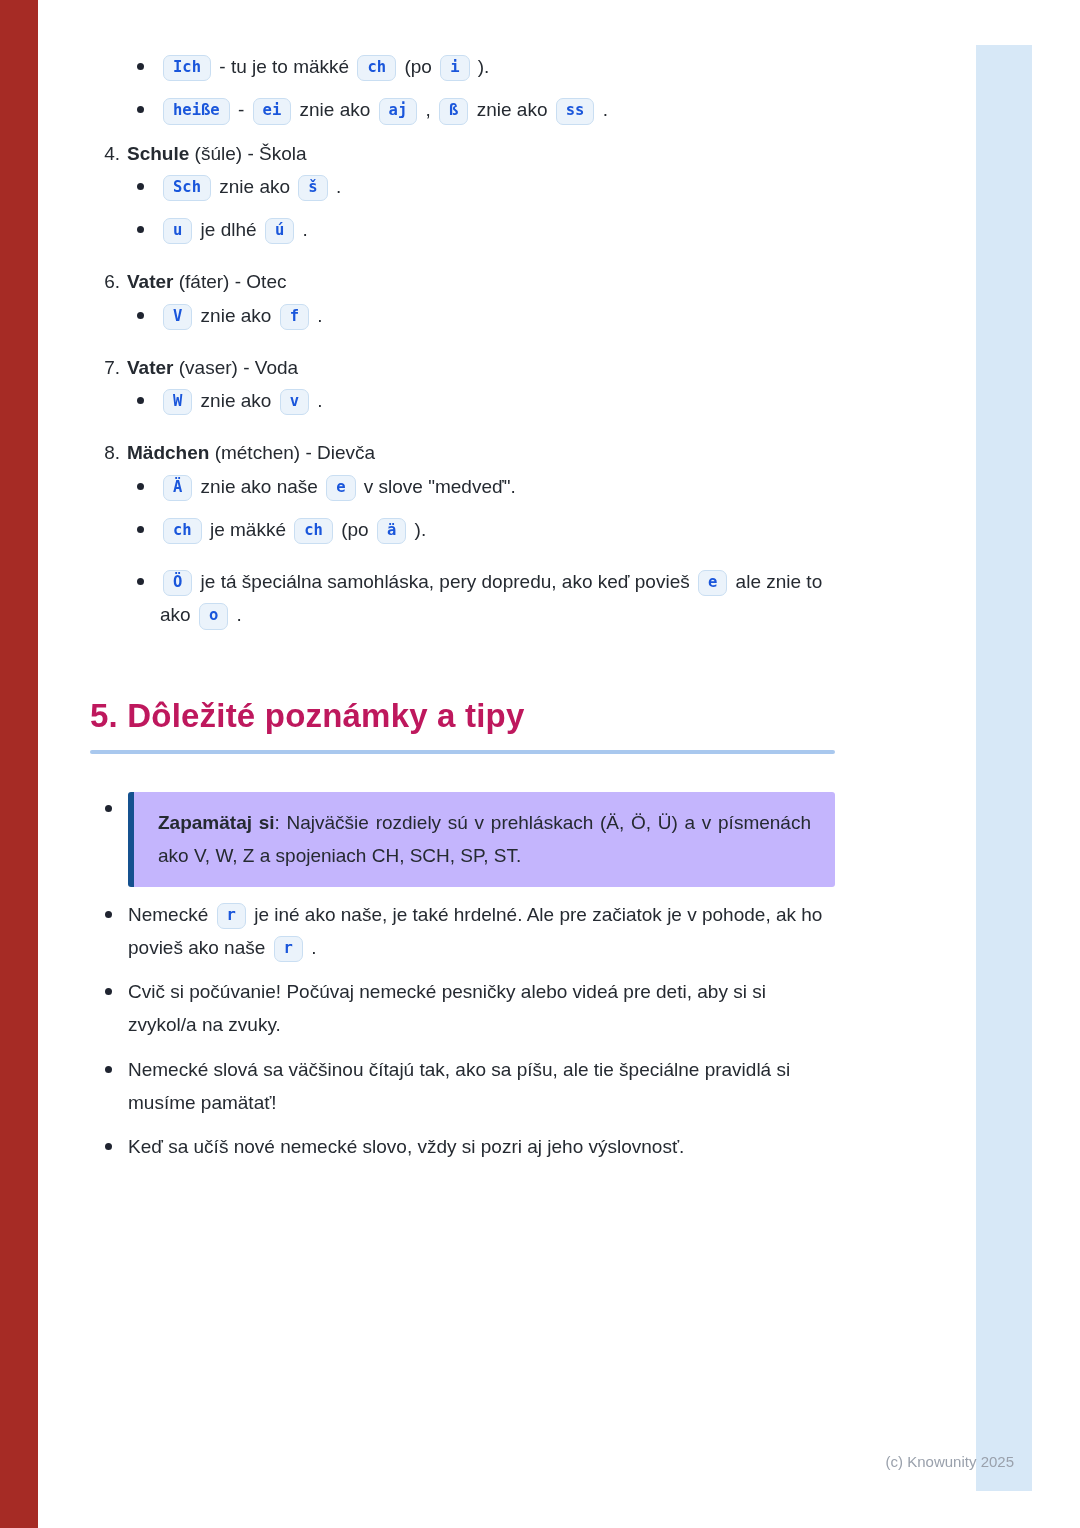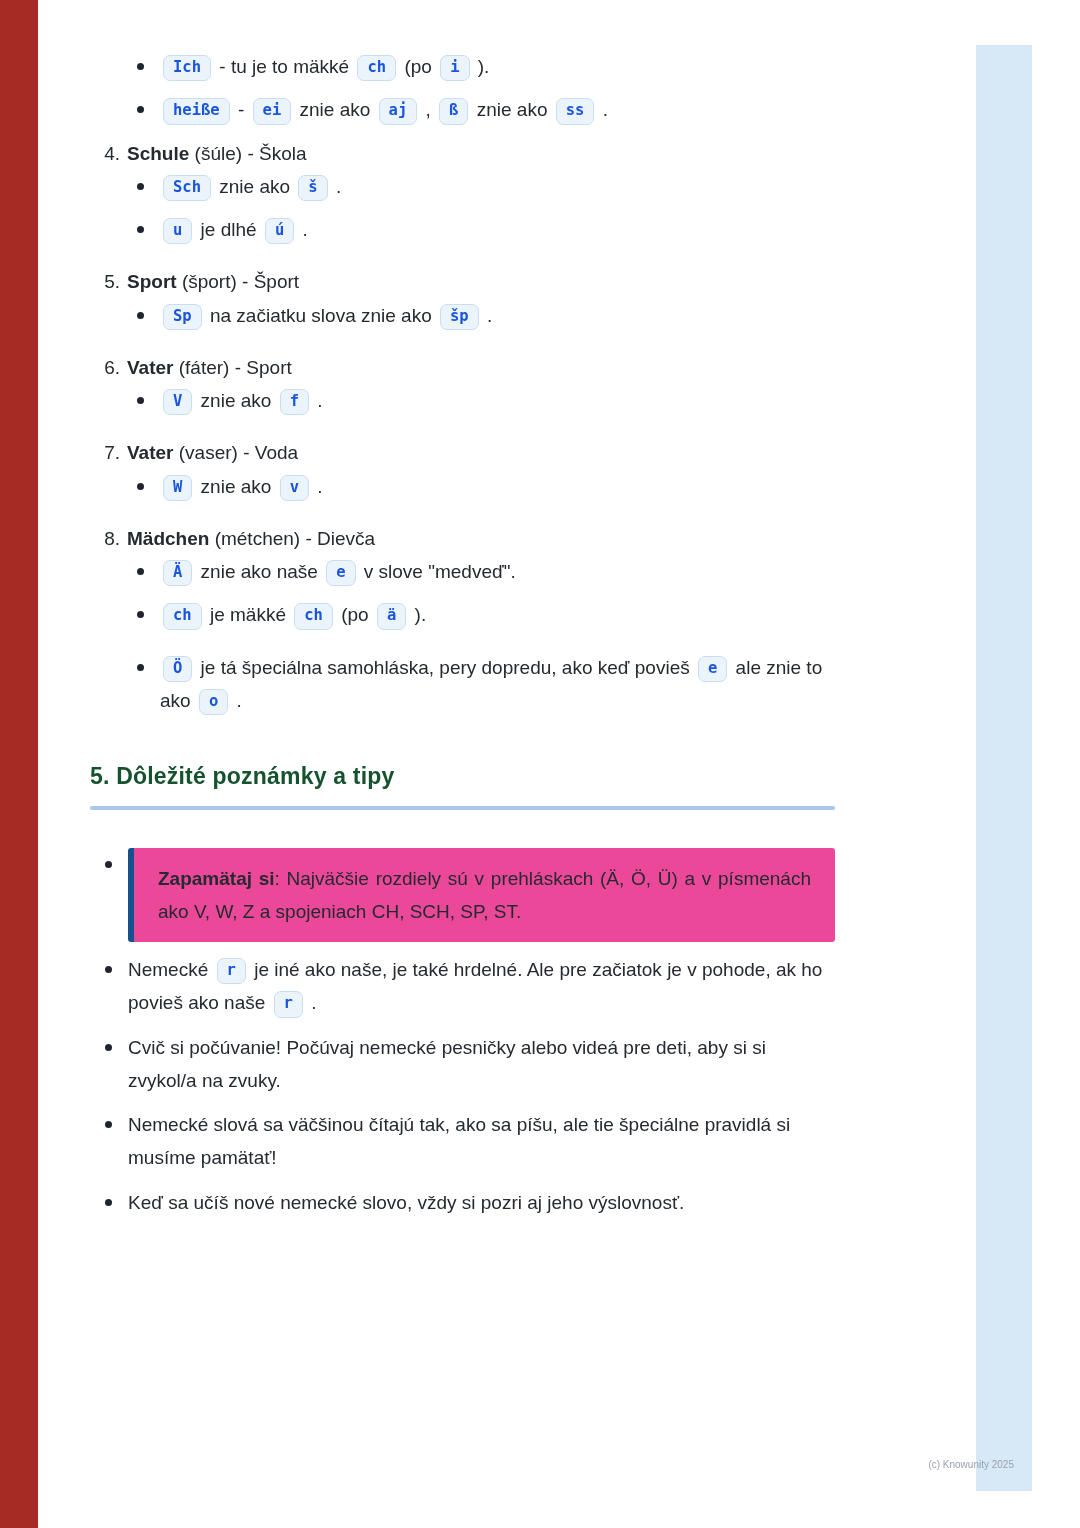--- a/index.html
+++ b/index.html
@@ -58,49 +58,49 @@
     background: #EBF3FB;
     border: 1px solid #C9DEF2;
     border-radius: 7px;
     padding: 2px 9px 3px;
     margin: 0 3px;
     display: inline-block;
     line-height: 1.25;
     vertical-align: 1px;
   }
   .heading {
-    margin-top: 46px;
-    font-size: 23px;
+    margin-top: 64px;
+    font-size: 33px;
     line-height: 1.2;
     font-weight: 800;
-    color: #14532d;
+    color: #be185d;
     letter-spacing: 0.2px;
   }
   .rule {
     height: 4px;
     background: #A9C8EE;
     border-radius: 2px;
     margin: 15px 0 38px;
   }
   .tips { padding-left: 15px; }
   .tips > li { margin-bottom: 11px; }
   .callout-li { margin-bottom: 26px; }
   .callout {
     flex: 1;
-    background: #ec4899;
+    background: #c4b5fd;
     border-left: 6px solid #15518F;
     border-radius: 3px;
     padding: 14px 24px;
   }
   .callout .seg { text-align: justify; }
   .callout strong { font-weight: 700; }
   .footer {
     position: absolute;
     right: 66px; bottom: 58px;
-    font-size: 10px;
+    font-size: 15px;
     color: #9AA1AC;
     z-index: 2;
     text-align: right;
   }
 </style>
 </head>
 <body>
 
 <div class="page">
   <div class="bar-left"></div>
@@ -130,35 +130,24 @@
             <span class="dot"></span>
             <div class="seg"><code class="tok">Sch</code> znie ako <code class="tok">š</code> .</div>
           </li>
           <li>
             <span class="dot"></span>
             <div class="seg"><code class="tok">u</code> je dlhé <code class="tok">ú</code> .</div>
           </li>
         </ul>
       </li>
 
-      <li class="nitem">
-        <div class="ntitle">
-          <span class="num">5.</span><span class="ntext"><strong>Sport</strong><span> (šport) - Šport</span></span>
-        </div>
-        <ul class="blist subs">
-          <li>
-            <span class="dot"></span>
-            <div class="seg"><code class="tok">Sp</code> na začiatku slova znie ako <code class="tok">šp</code> .</div>
-          </li>
-        </ul>
-      </li>
-
-      <li class="nitem">
-        <div class="ntitle">
-          <span class="num">6.</span><span class="ntext"><strong>Vater</strong><span> (fáter) - Sport</span></span>
+
+      <li class="nitem">
+        <div class="ntitle">
+          <span class="num">6.</span><span class="ntext"><strong>Vater</strong><span> (fáter) - Otec</span></span>
         </div>
         <ul class="blist subs">
           <li>
             <span class="dot"></span>
             <div class="seg"><code class="tok">V</code> znie ako <code class="tok">f</code> .</div>
           </li>
         </ul>
       </li>
 
       <li class="nitem">

